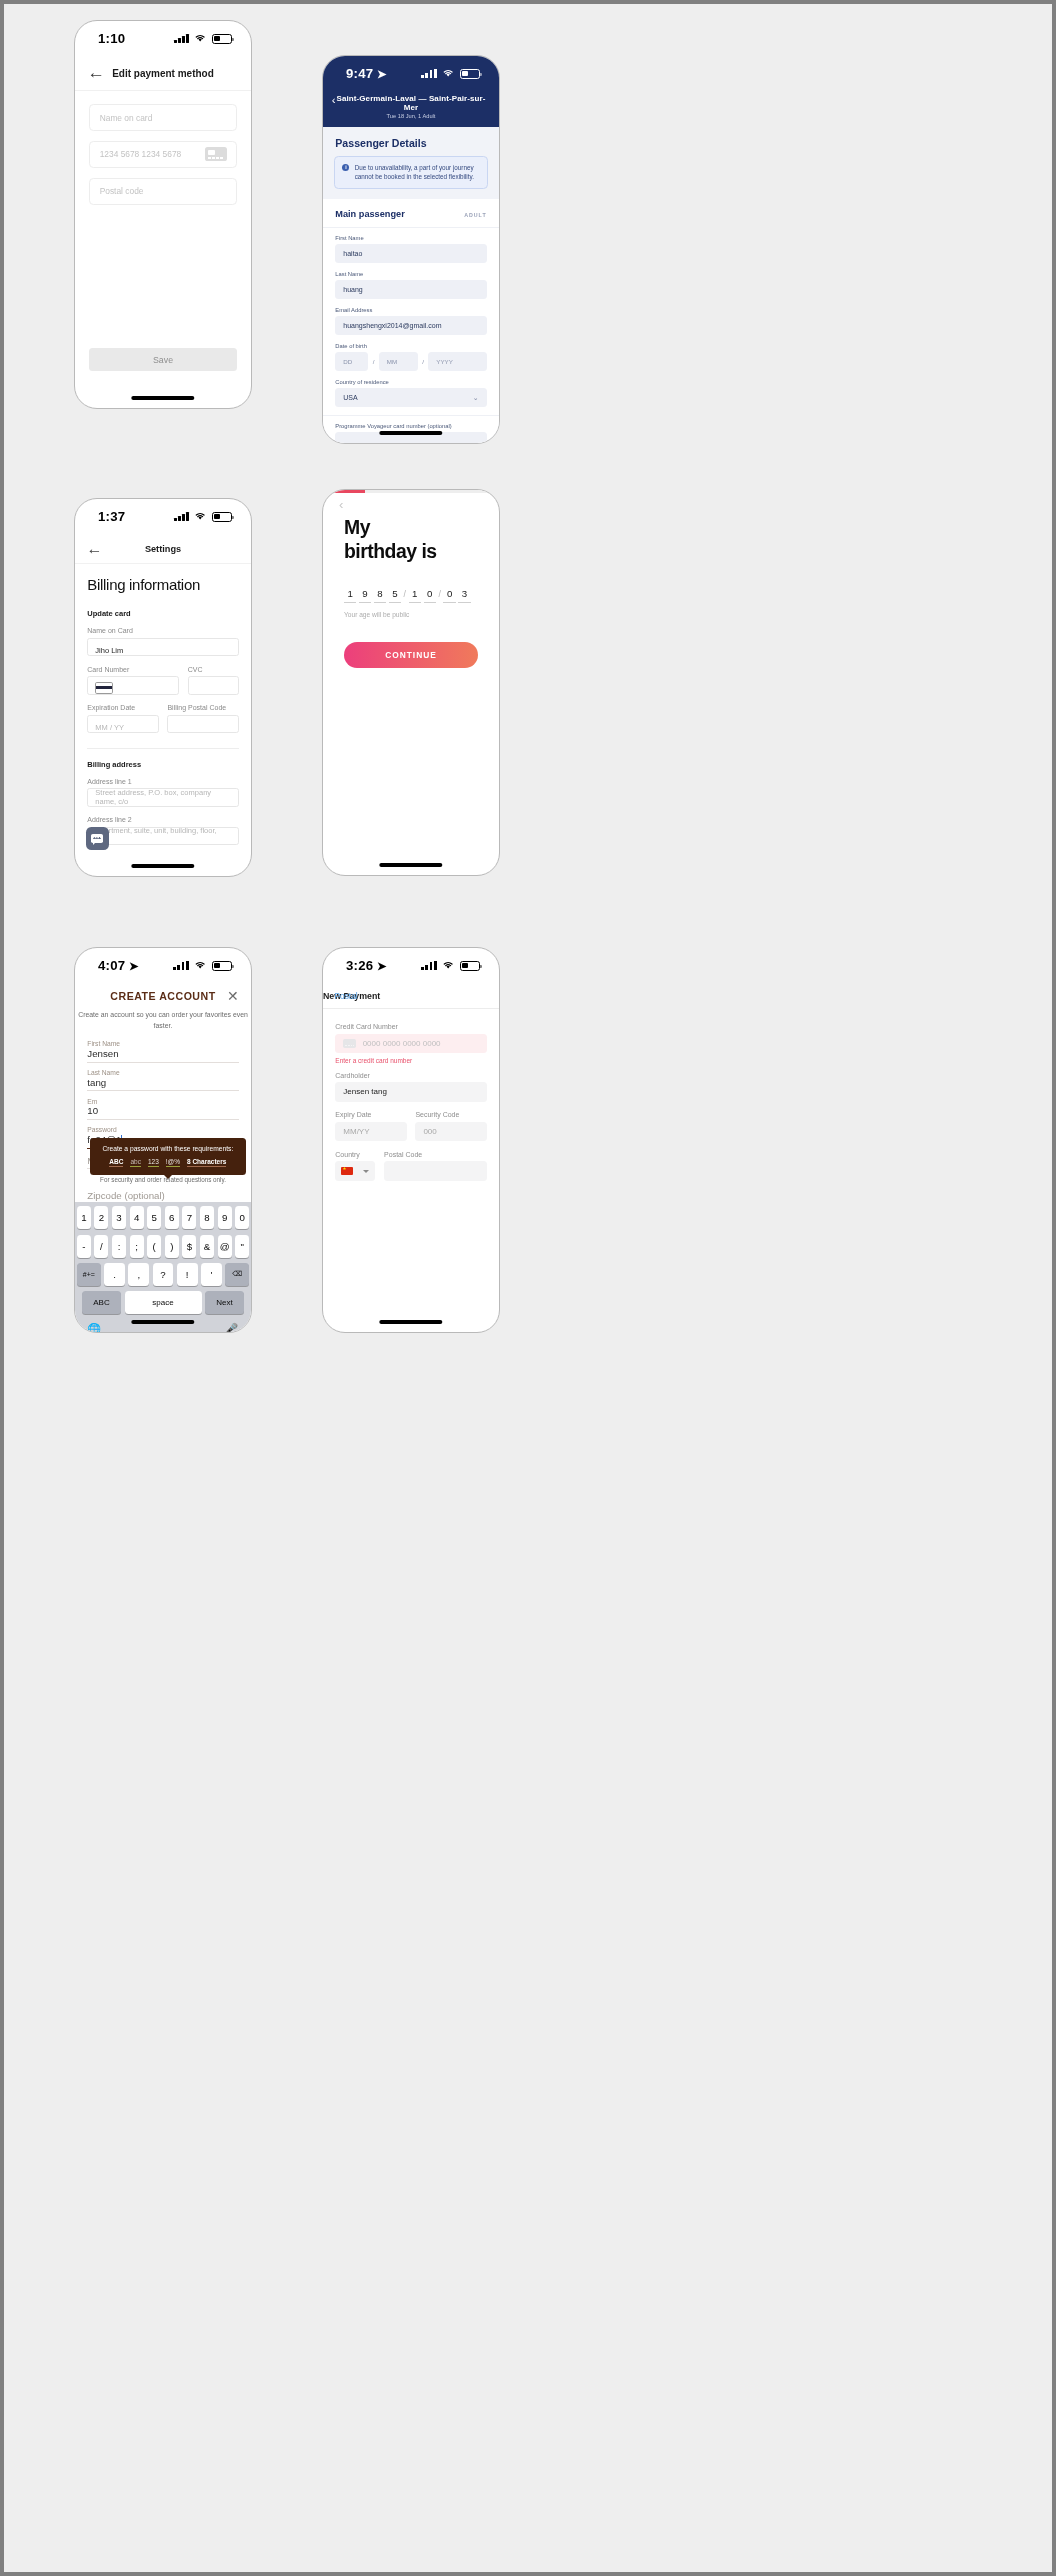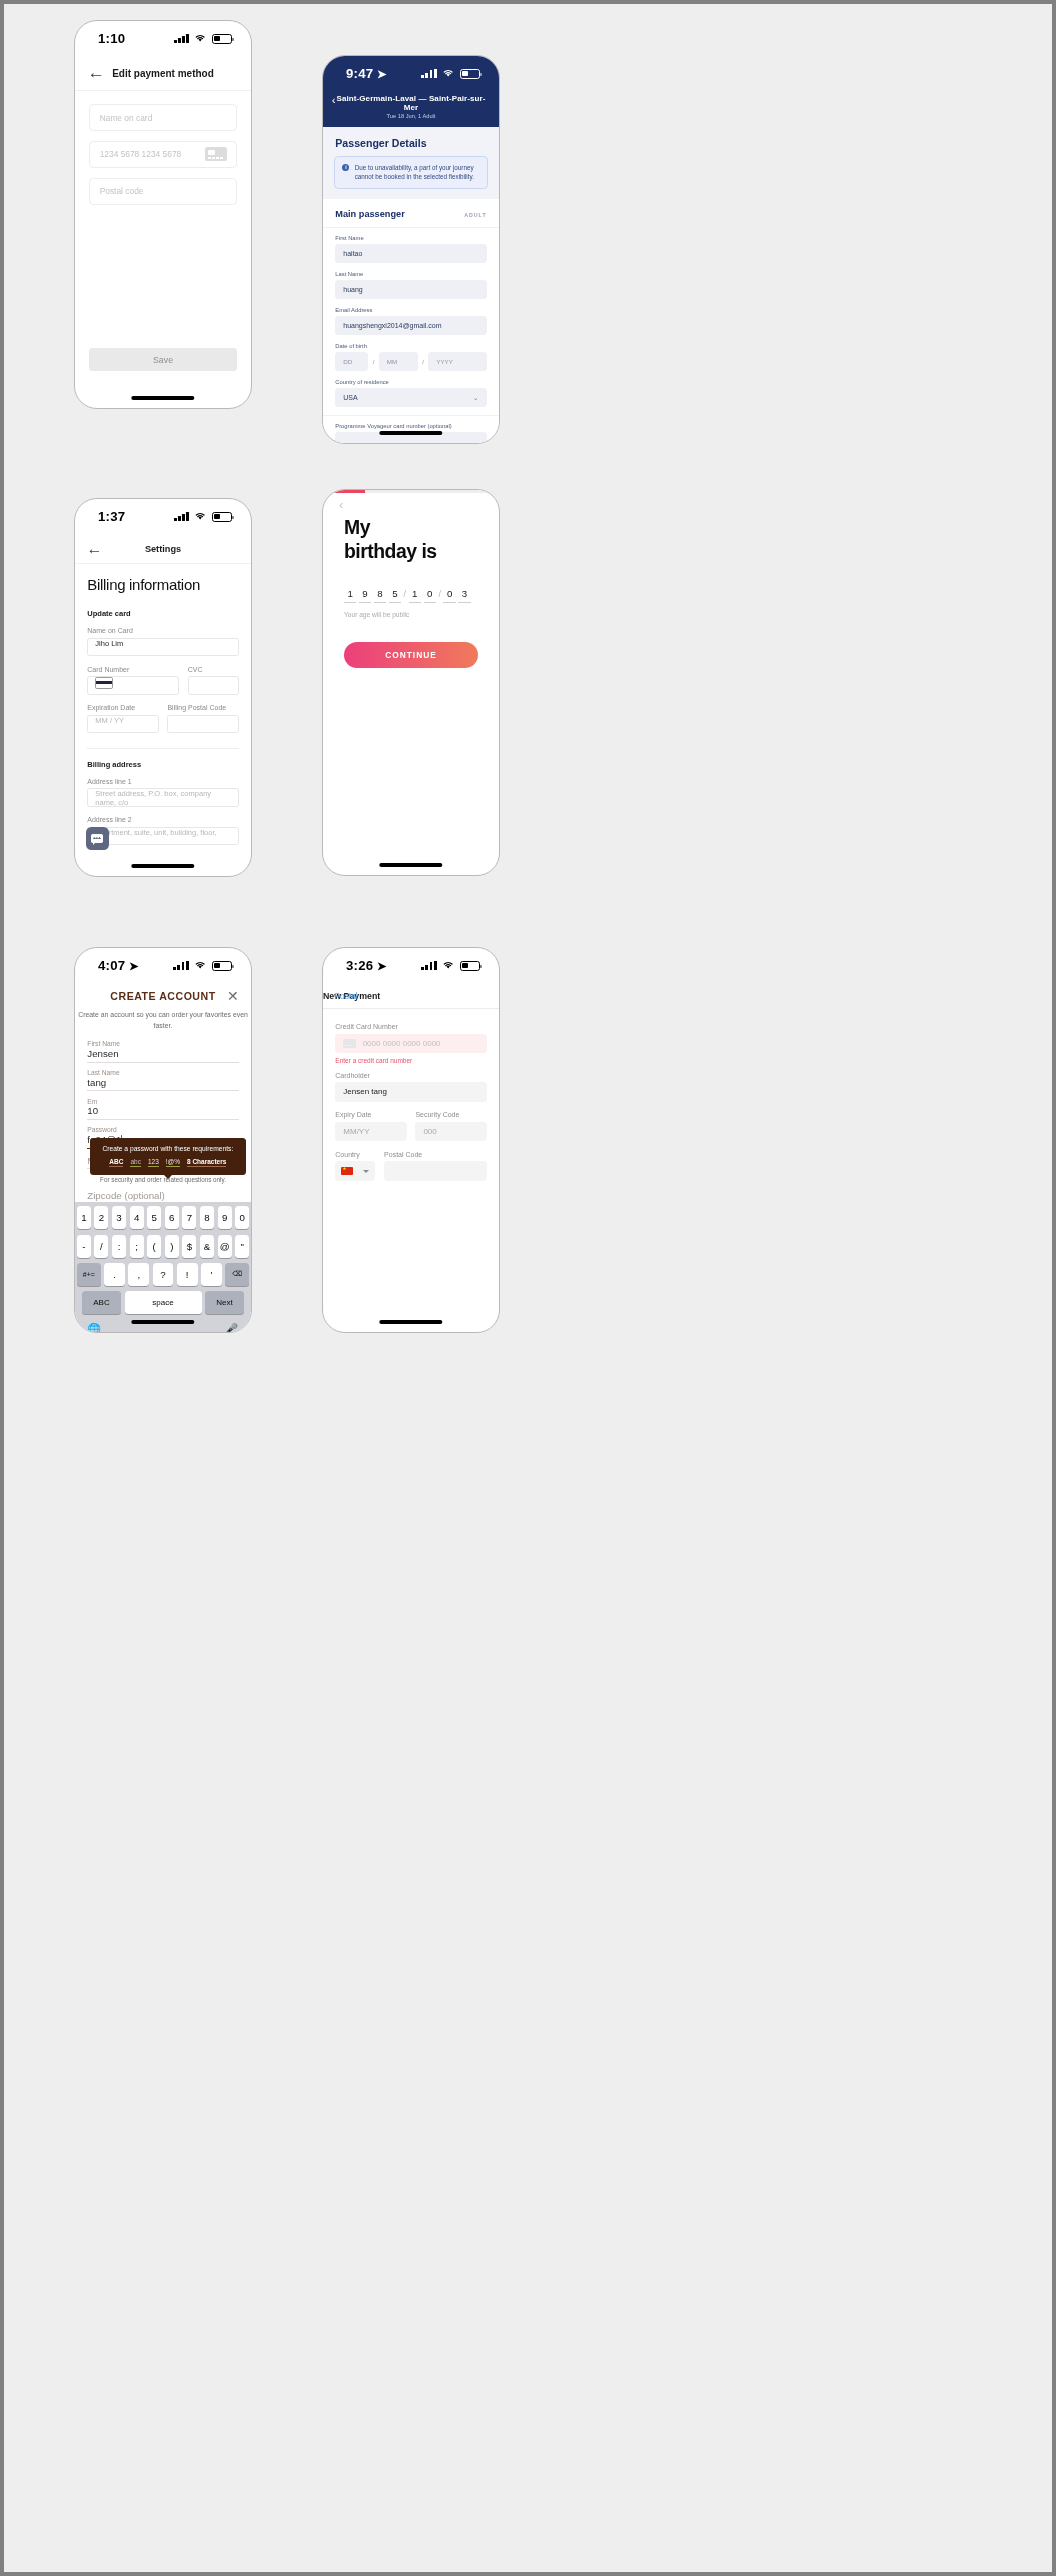--- a/index.html
+++ b/index.html
@@ -144,21 +144,21 @@
   #phone3 { left: 70px; top: 494px; width: 178px; height: 379px; }
   .p3-nav { height: 30px; display:flex; align-items:center; position:relative; border-bottom:0.9px solid #f1f1f1; }
   .p3-back { position:absolute; left:11.4px; font-size:16px; color:#444; line-height:1; }
   .p3-title { width:100%; text-align:center; font-size:9.2px; font-weight:600; color:#1b1b1b; }
   .p3-body { padding: 12.3px 12.3px 0; }
   .p3-h1 { font-size: 15px; font-weight: 400; letter-spacing:-0.3px; color:#111; margin-bottom: 16px; }
   .p3-h2 { font-size: 7.5px; font-weight:bold; color:#1a1a1a; margin-bottom: 8.8px; }
   .p3-label { font-size: 7px; color:#8a8a8a; margin-bottom: 3.5px; }
   .p3-input {
     height: 18.5px; border:0.9px solid #e6e6e6; border-radius:2.6px; display:flex;
-    align-items:flex-start; padding:0 7px; font-size:7.5px; color:#242424; margin-bottom:9.7px;
+    align-items:flex-end; padding:0 7px; font-size:7.5px; color:#242424; margin-bottom:9.7px;
   }
   .p3-input.ph { color:#b7b7b7; }
   .p3-row { display:flex; gap: 8.8px; }
   .p3-col { flex:1; }
   .p3-col.narrow { flex: 0 0 51px; }
   .mini-card {
     width:17.6px; height:11.4px; border:0.9px solid #9a9a9a; border-radius:1.8px;
     position:relative; background:#fff;
   }
   .mini-card::after {

